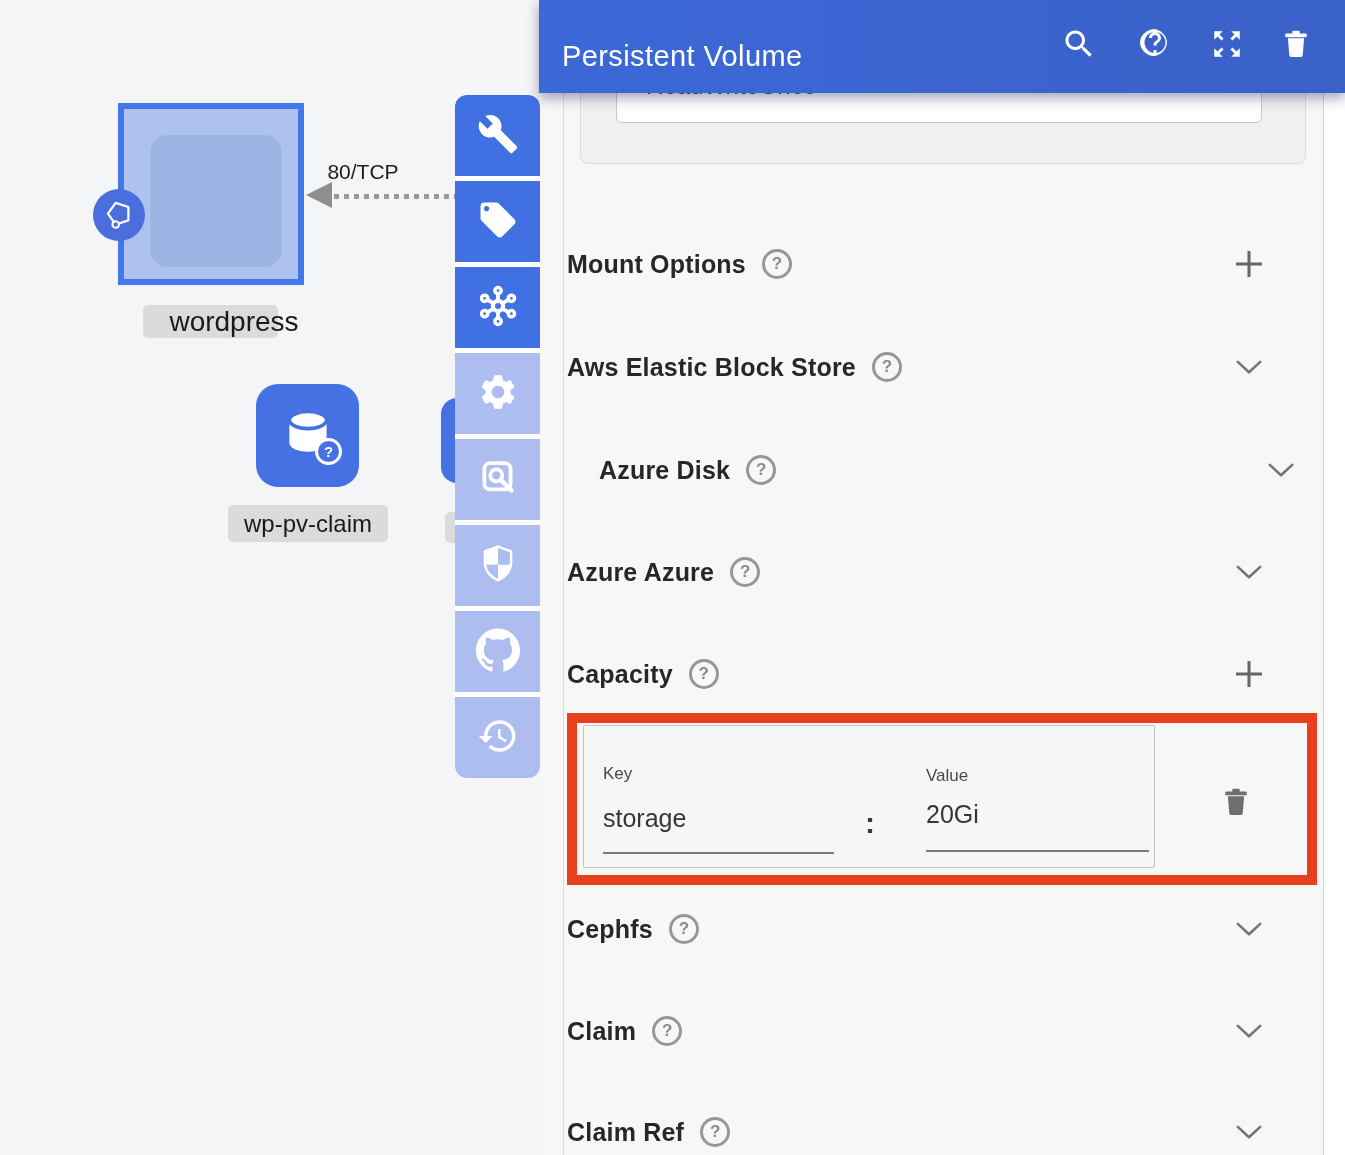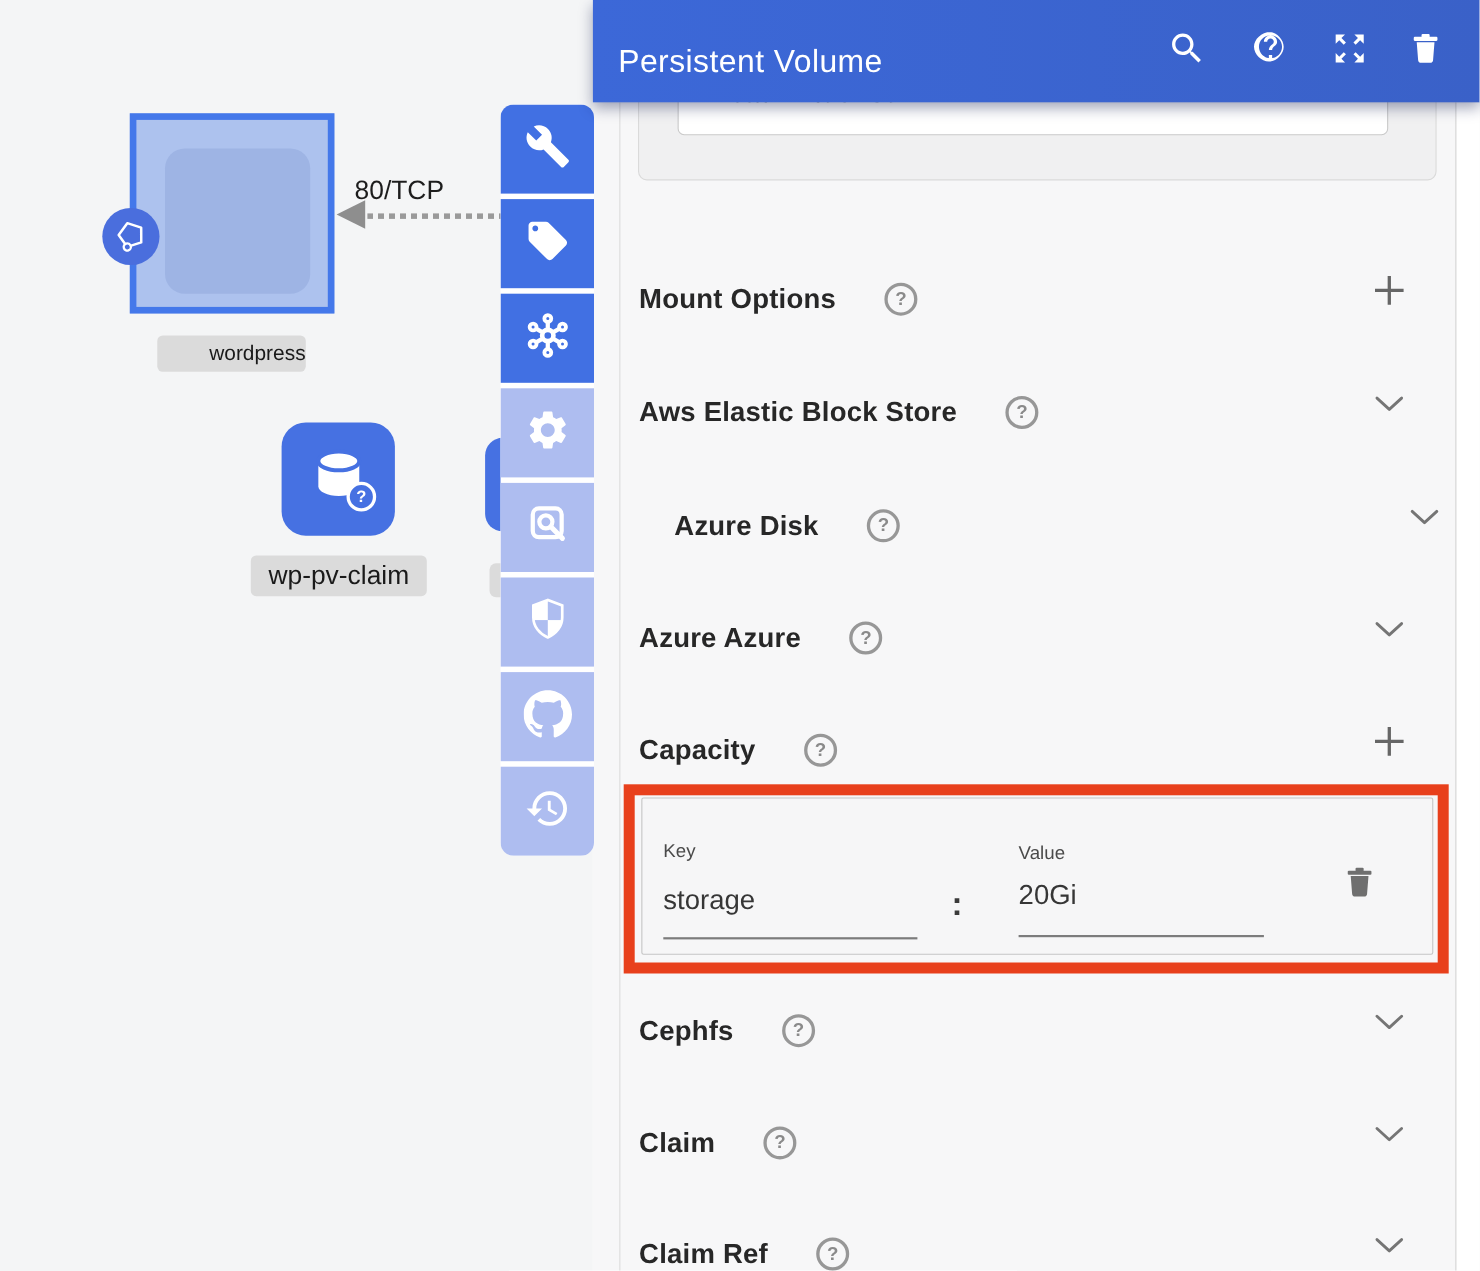--- a/index.html
+++ b/index.html
@@ -10,24 +10,24 @@
   
   #canvas { left:0; top:0; width:539px; height:1155px; background:#f4f5f6; }
 
   .wp-group { left:118px; top:103px; width:186px; height:182px;
               border:6px solid #4478ea; background:#adc2ee; }
   .wp-inner { left:26px; top:26px; width:132px; height:132px; border-radius:18px; background:#9eb4e4; }
   .pod-badge { left:93px; top:189px; width:52px; height:52px; border-radius:50%;
                background:#4a6edd; display:flex; align-items:center; justify-content:center; }
   .node-label { background:#dbdbdb; border-radius:5px; color:#1a1a1a;
                 display:flex; align-items:center; justify-content:center; }
-  .lbl-wordpress { left:143px; top:305px; width:135px; height:33px; font-size:19px;padding-left:47px; }
+  .lbl-wordpress { left:143px; top:305px; width:135px; height:33px; font-size:28px;padding-left:47px; }
   .lbl-pvc { left:228px; top:505px; width:160px; height:37px; font-size:24px; }
 
-  .edge-label { left:318px; top:160px; width:90px; font-size:24px; color:#1d1d1d; text-align:center; }
+  .edge-label { left:318px; top:160px; width:90px; font-size:21px; color:#1d1d1d; text-align:center; }
   .edge-dots { left:334px; top:194px; width:122px; height:5px;
                background:repeating-linear-gradient(90deg,#9a9a9a 0 5px,transparent 5px 10px); }
   .edge-head { left:306px; top:182px; width:0; height:0;
                border-top:13px solid transparent; border-bottom:13px solid transparent;
                border-right:26px solid #8e8e8e; }
 
   .pvc-node { left:256px; top:384px; width:103px; height:103px; border-radius:22px;
               background:#4671e2; display:flex; align-items:center; justify-content:center; }
   .pvc-qbadge { left:59px; top:54px; width:27px; height:27px; border-radius:50%;
                 background:#4671e2; border:3px solid #fff; color:#fff; font-size:15px;
@@ -56,30 +56,30 @@
 
   #hdr { left:0; top:0; width:806px; height:93px; z-index:10;
          background:linear-gradient(90deg,#3c68d8,#3a61c8);
          box-shadow:0 5px 12px rgba(20,30,80,.4); }
   .hdr-title { left:23px; top:0; height:113px; display:flex; align-items:center;
                color:#fff; font-size:29px; letter-spacing:.4px; }
   .hdr-ic { top:27px; width:38px; height:38px; display:flex; align-items:center; justify-content:center; }
   .hdr-ic.search { left:521px; } .hdr-ic.help { left:597px; }
   .hdr-ic.expand { left:669px; } .hdr-ic.trash { left:738px; }
 
-  .row { left:42px; width:700px; height:46px; display:flex; align-items:flex-end;gap:28px; }
+  .row { left:28px; width:700px; height:46px; display:flex; align-items:center; }
   .row-label { font-size:25px; font-weight:bold; color:#272727; letter-spacing:.2px; }
   .help-circle { width:30px; height:30px; margin-left:16px; border-radius:50%;
                  border:3px solid #979797; color:#8a8a8a; font-size:17px; font-weight:bold;
                  display:flex; align-items:center; justify-content:center; flex:none; }
   .row-ctrl { position:absolute; right:0; top:50%; transform:translateY(-50%);
               width:36px; height:36px; display:flex; align-items:center; justify-content:center; }
 
   .red-box { left:28px; top:713px; width:750px; height:172px; border:10px solid #e8401c; z-index:3; }
-  .kv-card { left:44px; top:725px; width:720px; height:143px;
+  .kv-card { left:44px; top:725px; width:572px; height:143px;
              border:1.5px solid #c5c5c5; border-radius:2px; background:#f6f6f7; }
   .kv-lbl { font-size:17px; color:#4a4a4a; }
   .kv-val { font-size:25px; color:#363636; }
   .kv-underline { height:2px; background:#7c7c7c; }
   .kv-colon { left:326px; top:806px; font-size:30px; font-weight:bold; color:#3a3a3a; }
   .kv-trash { left:676px; top:781px; width:40px; height:44px;
               display:flex; align-items:center; justify-content:center; }
 </style>
 </head>
 <body>

